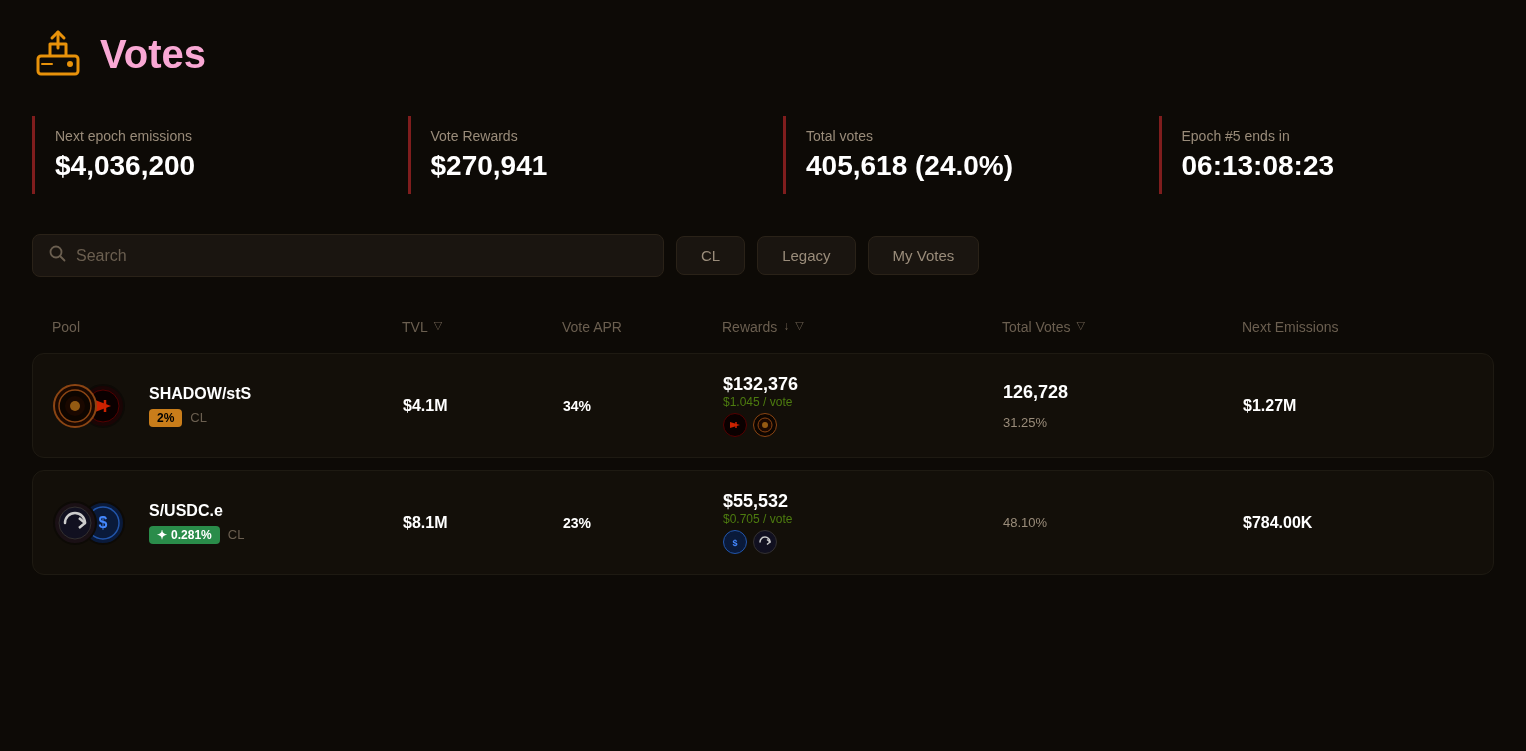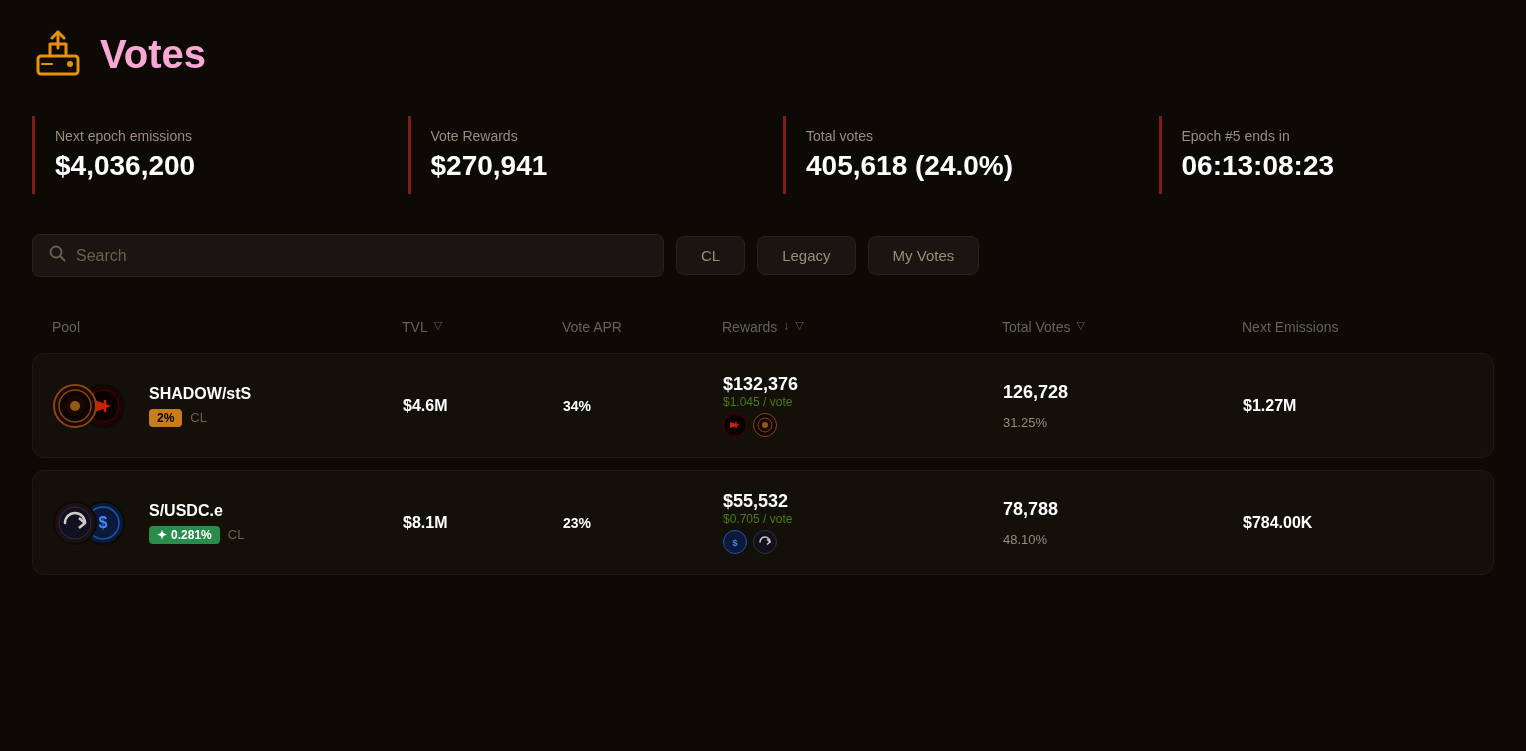--- a/index.html
+++ b/index.html
@@ -424,21 +424,21 @@
         </div>
         <div class="pool-info">
           <div class="pool-name">SHADOW/stS</div>
           <div class="pool-badges">
             <span class="badge-fee">2%</span>
             <span class="badge-type">CL</span>
           </div>
         </div>
       </div>
 
-      <div class="tvl-value">$4.6M</div>
+      <div class="tvl-value">$4.1M</div>
 
       <div class="vote-apr-value">34%</div>
 
       <div class="rewards-cell">
         <div class="rewards-main">$132,376</div>
         <div class="rewards-sub">$1.045 / vote</div>
         <div class="rewards-tokens">
           <div class="reward-token-icon" style="background:#0a0000; border:1px solid #550000;">
             <svg width="18" height="18" viewBox="0 0 18 18">
               <polygon points="4,6 14,9 4,12" fill="#cc2200"></polygon>
@@ -512,21 +512,20 @@
             <svg width="18" height="18" viewBox="0 0 18 18">
               <circle cx="9" cy="9" r="8" fill="#111020"></circle>
               <path d="M4,9 A5,5 0 1,1 14,9" fill="none" stroke="#cccccc" stroke-width="1.5" stroke-linecap="round"></path>
               <path d="M11,6.5 L14,9 L11,11.5" fill="none" stroke="#cccccc" stroke-width="1.5" stroke-linejoin="round"></path>
             </svg>
           </div>
         </div>
       </div>
 
       <div class="votes-cell">
-        <div class="votes-main">78,788</div>
         <div class="votes-pct">48.10%</div>
       </div>
 
       <div class="next-emissions-value">$784.00K</div>
     </div>
 
   </div>
 </div>
 
 </body></html>

